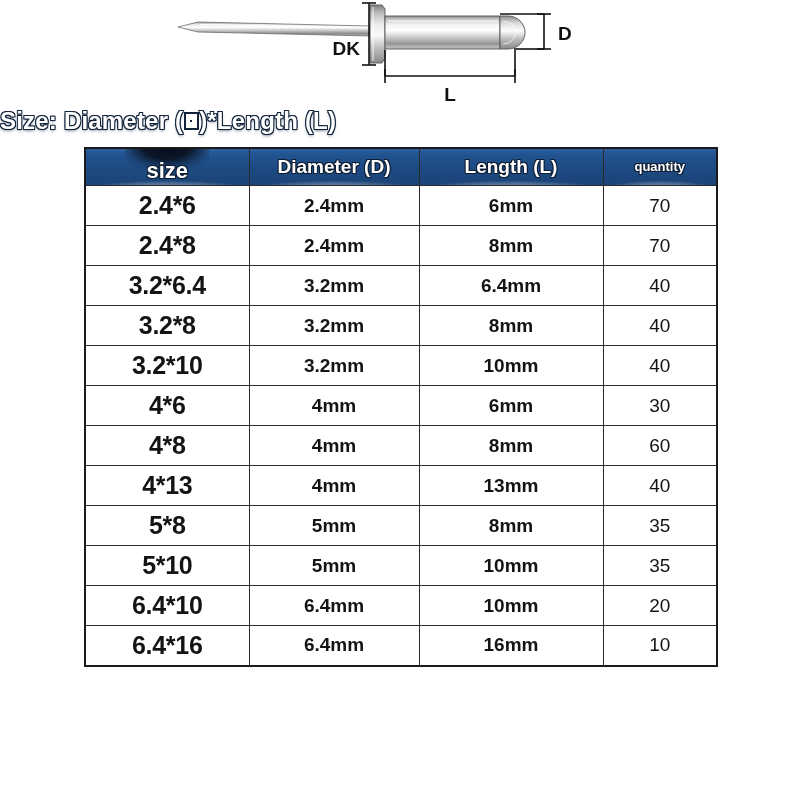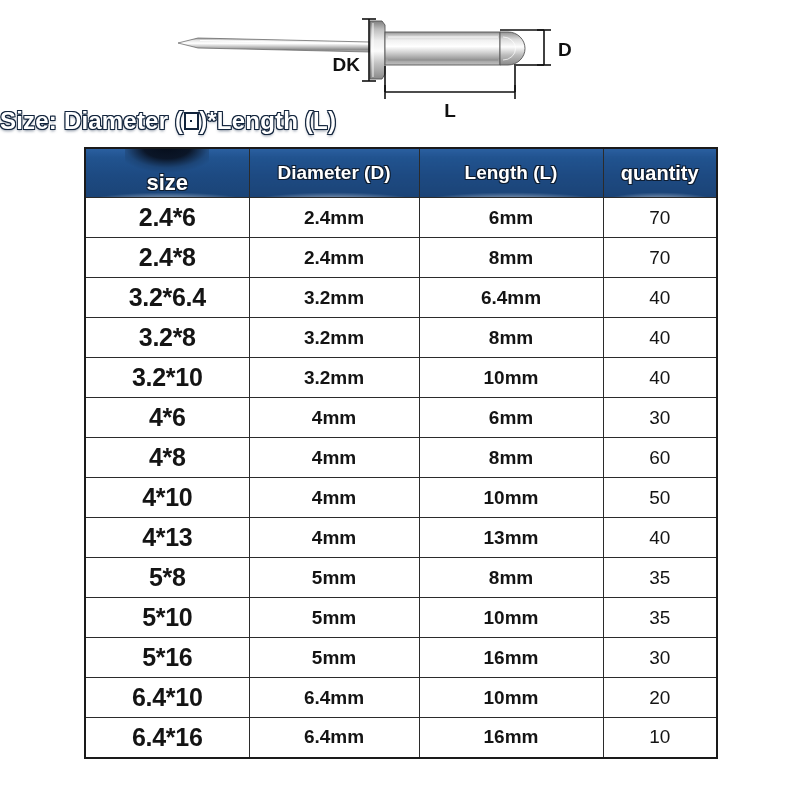--- a/index.html
+++ b/index.html
@@ -12,21 +12,21 @@
     background: #ffffff;
     font-family: "Liberation Sans", sans-serif;
     overflow: hidden;
     position: relative;
   }
 
   
   #diagram-area {
     position: absolute;
     left: 0;
-    top: 16px;
+    top: 0;
     width: 764px;
     height: 108px;
     text-align: center;
   }
   #rivet-svg {
     position: absolute;
     left: 170px;
     top: 0;
     width: 440px;
     height: 108px;
@@ -124,25 +124,24 @@
     display: block;
     font-size: 19px;
     font-weight: bold;
     color: #ffffff;
     line-height: 36px;
     white-space: nowrap;
     text-shadow:
        1px 1px 0 #0e1d31, -1px 1px 0 #0e1d31,
        1px -1px 0 #0e1d31, -1px -1px 0 #0e1d31;
   }
-  thead th.qty-col .hdr-label { font-size: 20px; }
+  thead th.qty-col .hdr-label { font-size: 13px; }
   thead th.size-col .hdr-label {
     font-size: 22px;
     transform: translateY(4px);
-    margin-top: 12px;
   }
   
   thead th.size-col::before {
     content: "";
     position: absolute;
     left: 50%;
     top: -2px;
     width: 84px;
     height: 30px;
     transform: translateX(-50%);
@@ -336,50 +335,38 @@
           <td class="cell-length">6mm</td>
           <td class="cell-quantity">30</td>
         </tr>
         <tr>
           <td class="cell-size">4*8</td>
           <td class="cell-diameter">4mm</td>
           <td class="cell-length">8mm</td>
           <td class="cell-quantity">60</td>
         </tr>
         <tr>
-          <td class="cell-size">4*10</td>
-          <td class="cell-diameter">4mm</td>
-          <td class="cell-length">10mm</td>
-          <td class="cell-quantity">50</td>
-        </tr>
-        <tr>
           <td class="cell-size">4*13</td>
           <td class="cell-diameter">4mm</td>
           <td class="cell-length">13mm</td>
           <td class="cell-quantity">40</td>
         </tr>
         <tr>
           <td class="cell-size">5*8</td>
           <td class="cell-diameter">5mm</td>
           <td class="cell-length">8mm</td>
           <td class="cell-quantity">35</td>
         </tr>
         <tr>
           <td class="cell-size">5*10</td>
           <td class="cell-diameter">5mm</td>
           <td class="cell-length">10mm</td>
           <td class="cell-quantity">35</td>
         </tr>
         <tr>
-          <td class="cell-size">5*16</td>
-          <td class="cell-diameter">5mm</td>
-          <td class="cell-length">16mm</td>
-          <td class="cell-quantity">30</td>
-        </tr>
-        <tr>
           <td class="cell-size">6.4*10</td>
           <td class="cell-diameter">6.4mm</td>
           <td class="cell-length">10mm</td>
           <td class="cell-quantity">20</td>
         </tr>
         <tr>
           <td class="cell-size">6.4*16</td>
           <td class="cell-diameter">6.4mm</td>
           <td class="cell-length">16mm</td>
           <td class="cell-quantity">10</td>

